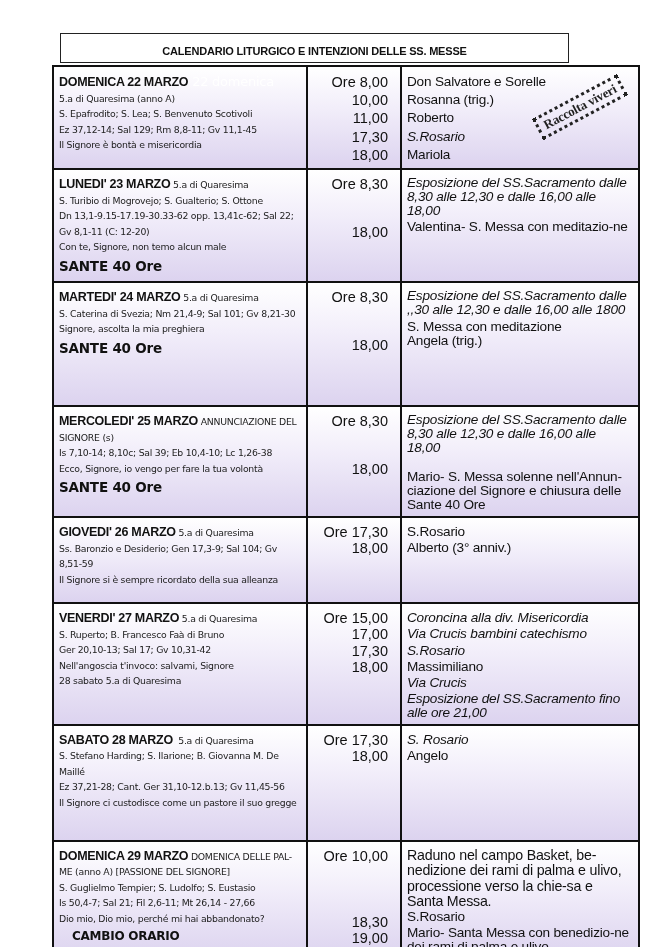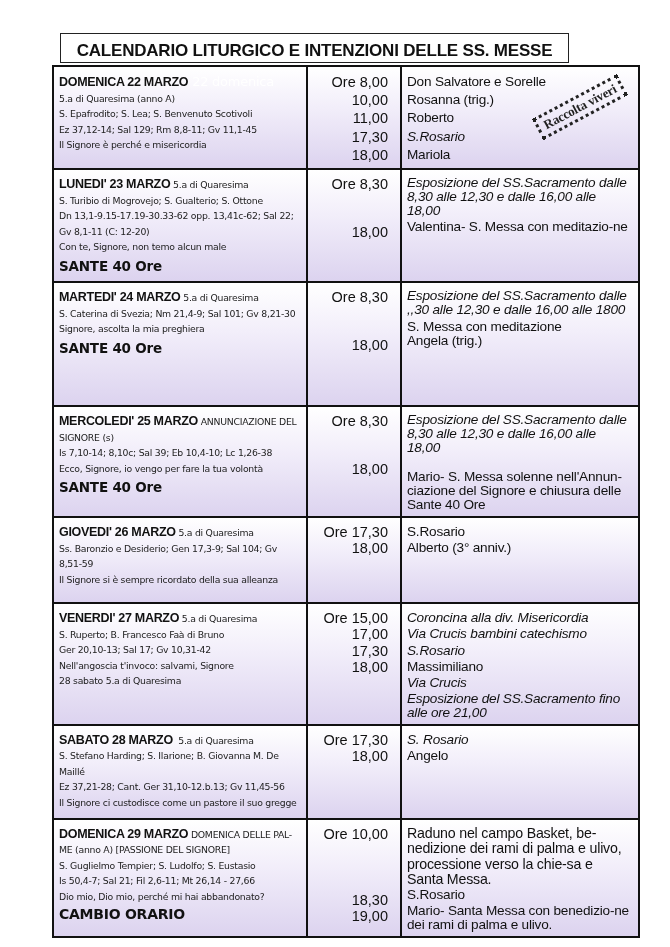--- a/index.html
+++ b/index.html
@@ -1,41 +1,41 @@
 <!DOCTYPE html>
 <html><head>
 <meta charset="utf-8">
 <style>
   html, body { margin:0; padding:0; background:#ffffff; }
   body { width:670px; height:947px; position:relative; overflow:hidden; font-family:"Liberation Sans", sans-serif; color:#111; }
   .title-box {
     position:absolute; left:60px; top:33px; width:509px; height:30px;
     border:1.5px solid #222; box-sizing:border-box; background:#fff;
     display:flex; align-items:center; justify-content:center;
-    font-family:"Liberation Sans", sans-serif; font-weight:bold; font-size:17px; letter-spacing:-0.2px;
+    font-family:"Liberation Sans", sans-serif; font-weight:bold; font-size:11px; letter-spacing:-0.2px;
     padding-top:6px;
   }
   table.cal {
     position:absolute; left:52px; top:65px; width:586px;
     border-collapse:collapse; table-layout:fixed;
   }
   table.cal td {
     border:2.5px solid #111; vertical-align:top;
     background:linear-gradient(180deg,#ffffff 0%, #f2eefa 40%, #dcd3ef 100%);
     padding:0;
   }
   .c-info { width:254px; }
   .c-time { width:94px; }
   .c-int  { width:238px; }
   .info { padding:7px 6px 4px 5px; font-family:"DejaVu Sans", sans-serif; font-size:9.3px; line-height:15.6px; color:#222; letter-spacing:-0.25px; }
   .info .day { font-family:"Liberation Sans", sans-serif; font-weight:bold; font-size:12.5px; letter-spacing:-0.3px; color:#111; }
   .info .sub { font-size:9.3px; }
   .info .faded { color:#ffffff; font-size:13px; margin-left:4px; }
   .info .big { font-family:"DejaVu Sans", sans-serif; font-weight:bold; font-size:13.5px; line-height:22px; color:#111; letter-spacing:-0.2px; }
-  .info .cambio { font-family:"DejaVu Sans", sans-serif; font-weight:bold; font-size:14px; line-height:20px; color:#111; }
+  .info .cambio { font-family:"DejaVu Sans", sans-serif; font-weight:bold; font-size:12px; line-height:20px; color:#111;margin-left:13px; }
   .times { padding:6px 12px 4px 4px; text-align:right; font-family:"Liberation Sans", sans-serif; font-size:14.5px; line-height:16.3px; color:#111; }
   .ints { padding:6px 6px 4px 5px; font-family:"Liberation Sans", sans-serif; font-size:13.6px; line-height:16.3px; color:#111; letter-spacing:-0.2px; position:relative; }
   .ints .it { font-style:italic; }
   .ints .tight { line-height:14px; }
   .t-line { display:block; }
   .gap { display:block; }
   .stamp {
     position:absolute; right:10px; top:28px;
     transform:rotate(-28deg);
     border:3px dotted #222; padding:0 5px;
@@ -55,21 +55,21 @@
     </colgroup>
   <tbody>
 
     <tr style="height:99px;">
       <td>
           <div class="info">
         <span class="day">DOMENICA 22  MARZO</span><span class="faded">22 domenica</span><br>
         <span>5.a di Quaresima (anno A)</span><br>
         <span>S. Epafrodito; S. Lea; S. Benvenuto Scotivoli</span><br>
         <span>Ez 37,12-14; Sal 129; Rm 8,8-11; Gv 11,1-45</span><br>
-        <span>Il Signore è perché e misericordia</span>
+        <span>Il Signore è bontà e misericordia</span>
       </div>
         </td>
       <td>
           <div class="times" style="line-height:18.2px;">
         <span class="t-line">Ore 8,00</span>
         <span class="t-line">10,00</span>
         <span class="t-line">11,00</span>
         <span class="t-line">17,30</span>
         <span class="t-line">18,00</span>
       </div>
@@ -205,21 +205,21 @@
         <span class="t-line it">Coroncina alla div. Misericordia</span>
         <span class="t-line it">Via Crucis bambini catechismo</span>
         <span class="t-line it">S.Rosario</span>
         <span class="t-line">Massimiliano</span>
         <span class="t-line it">Via Crucis</span>
         <span class="t-line it tight">Esposizione del SS.Sacramento fino alle ore 21,00</span>
       </div>
         </td>
     </tr>
 
-    <tr style="height:94px;">
+    <tr style="height:116px;">
       <td>
           <div class="info">
         <span class="day">SABATO  28 MARZO</span>&nbsp; <span class="sub">5.a di Quaresima</span><br>
         <span>S. Stefano Harding; S. Ilarione; B. Giovanna M. De Maillé</span><br>
         <span>Ez 37,21-28; Cant. Ger 31,10-12.b.13; Gv 11,45-56</span><br>
         <span>Il Signore ci custodisce come un pastore il suo gregge</span>
       </div>
         </td>
       <td>
           <div class="times">

